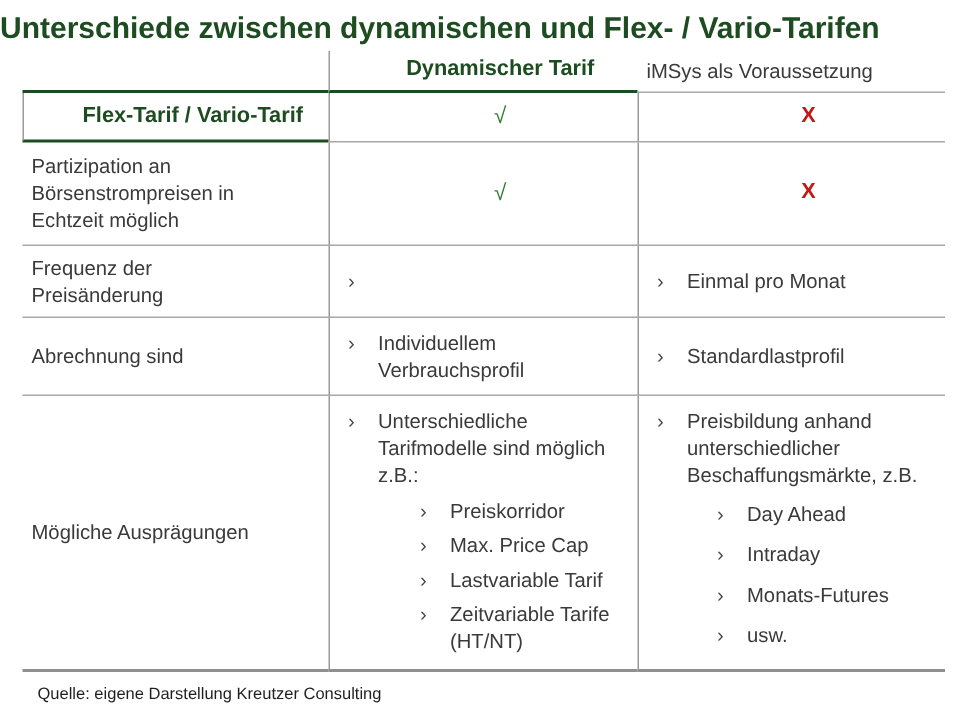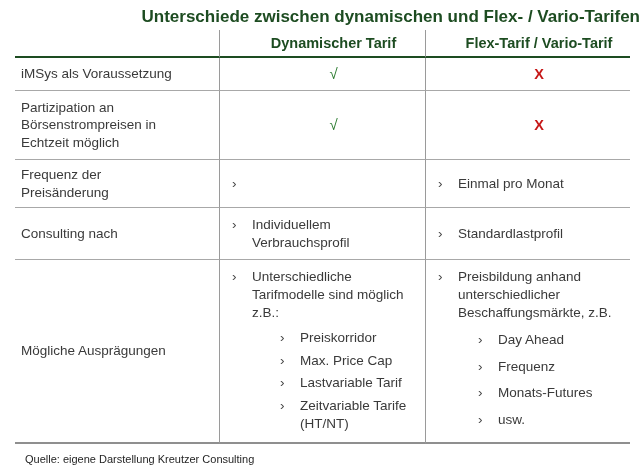--- a/index.html
+++ b/index.html
@@ -3,22 +3,22 @@
 <meta charset="utf-8">
 <style>
   html,body{margin:0;padding:0;}
   body{
     width:640px;height:474px;background:#ffffff;
     font-family:"Liberation Sans",sans-serif;
     color:var(--text_dark,#3a3a3a);
     overflow:hidden;
   }
   .title{
-    margin:0;padding:7px 0 0 0;text-align:right;
-    font-size:17px;line-height:1.2;font-weight:700;
+    margin:0;padding:7px 0 0 0;text-align:left;
+    font-size:20px;line-height:1.2;font-weight:700;
     color:var(--title_green,#1d4c21);
   }
   .tbl{
     margin:3px 10px 0 15px;width:615px;
     display:grid;
     grid-template-columns:204px 206px 205px;
     grid-template-rows:28px 33px 69px 48px 52px 184px;
   }
   .cell{box-sizing:border-box;font-size:13.5px;line-height:1.32;}
   .vline{border-left:1.5px solid var(--line_gray,#9a9a9a);padding-left:22px;}
@@ -49,23 +49,23 @@
 <body>
 
 <div>
 
   <h1 class="title">Unterschiede zwischen dynamischen und Flex- / Vario-Tarifen</h1>
 
   <div class="tbl">
 
     <div class="cell hdr"></div>
     <div class="cell hdr vline">Dynamischer Tarif</div>
+    <div class="cell lbl thin">iMSys als Voraussetzung</div>
+
     <div class="cell hdr vline">Flex-Tarif / Vario-Tarif</div>
-
-    <div class="cell lbl thin">iMSys als Voraussetzung</div>
     <div class="cell mark thin vline">
       <span class="check">√</span>
     </div>
     <div class="cell mark thin vline">
       <span class="cross">X</span>
     </div>
 
     <div class="cell lbl thin">Partizipation an Börsenstrompreisen in Echtzeit möglich</div>
     <div class="cell mark thin vline">
       <span class="check">√</span>
@@ -80,21 +80,21 @@
         <span class="bchar">›</span>
       </div>
     </div>
     <div class="cell bcell thin vline">
       <div class="bl">
         <span class="bchar">›</span>
         <span class="btext">Einmal pro Monat</span>
       </div>
     </div>
 
-    <div class="cell lbl thin">Consulting nach</div>
+    <div class="cell lbl thin">Abrechnung sind</div>
     <div class="cell bcell thin vline">
       <div class="bl">
         <span class="bchar">›</span>
         <span class="btext">Individuellem Verbrauchsprofil</span>
       </div>
     </div>
     <div class="cell bcell thin vline">
       <div class="bl">
         <span class="bchar">›</span>
         <span class="btext">Standardlastprofil</span>
@@ -133,21 +133,21 @@
         <span class="bchar">›</span>
         <span class="btext">Preisbildung anhand unterschiedlicher Beschaffungsmärkte, z.B.</span>
       </div>
       <ul class="nst nst2">
         <li>
           <span class="bchar">›</span>
           <span class="btext">Day Ahead</span>
         </li>
         <li>
           <span class="bchar">›</span>
-          <span class="btext">Frequenz</span>
+          <span class="btext">Intraday</span>
         </li>
         <li>
           <span class="bchar">›</span>
           <span class="btext">Monats-Futures</span>
         </li>
         <li>
           <span class="bchar">›</span>
           <span class="btext">usw.</span>
         </li>
       </ul>

